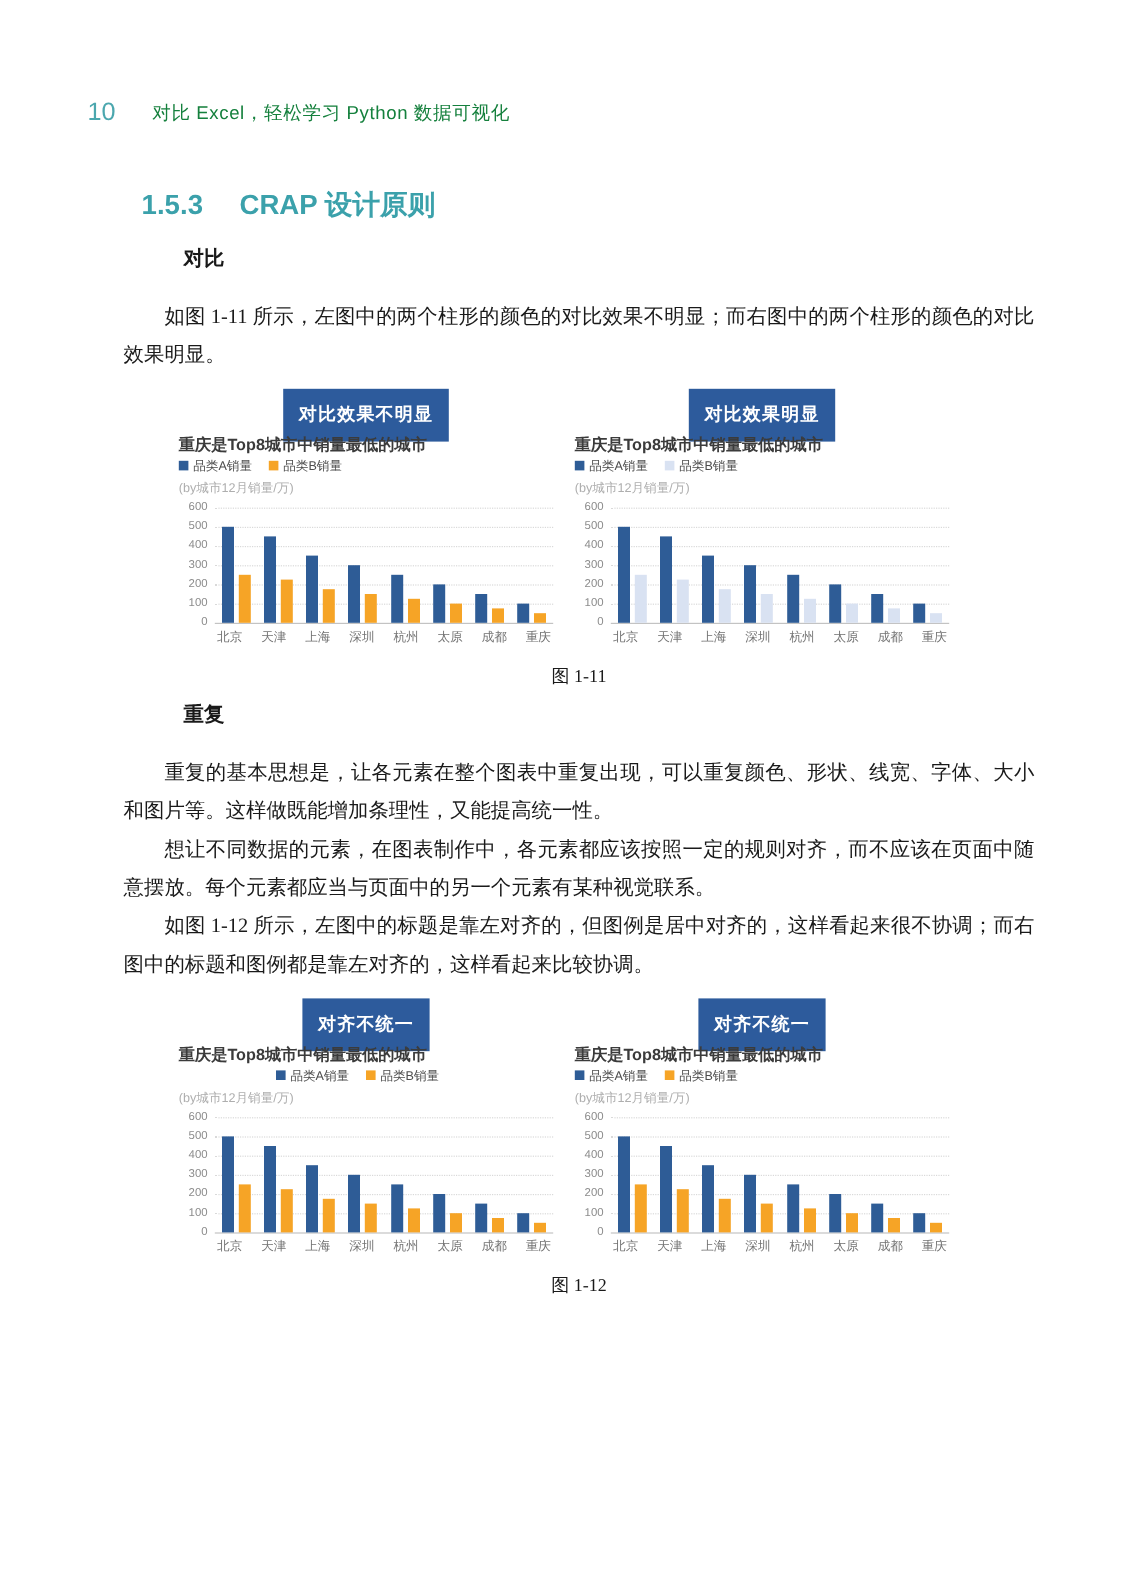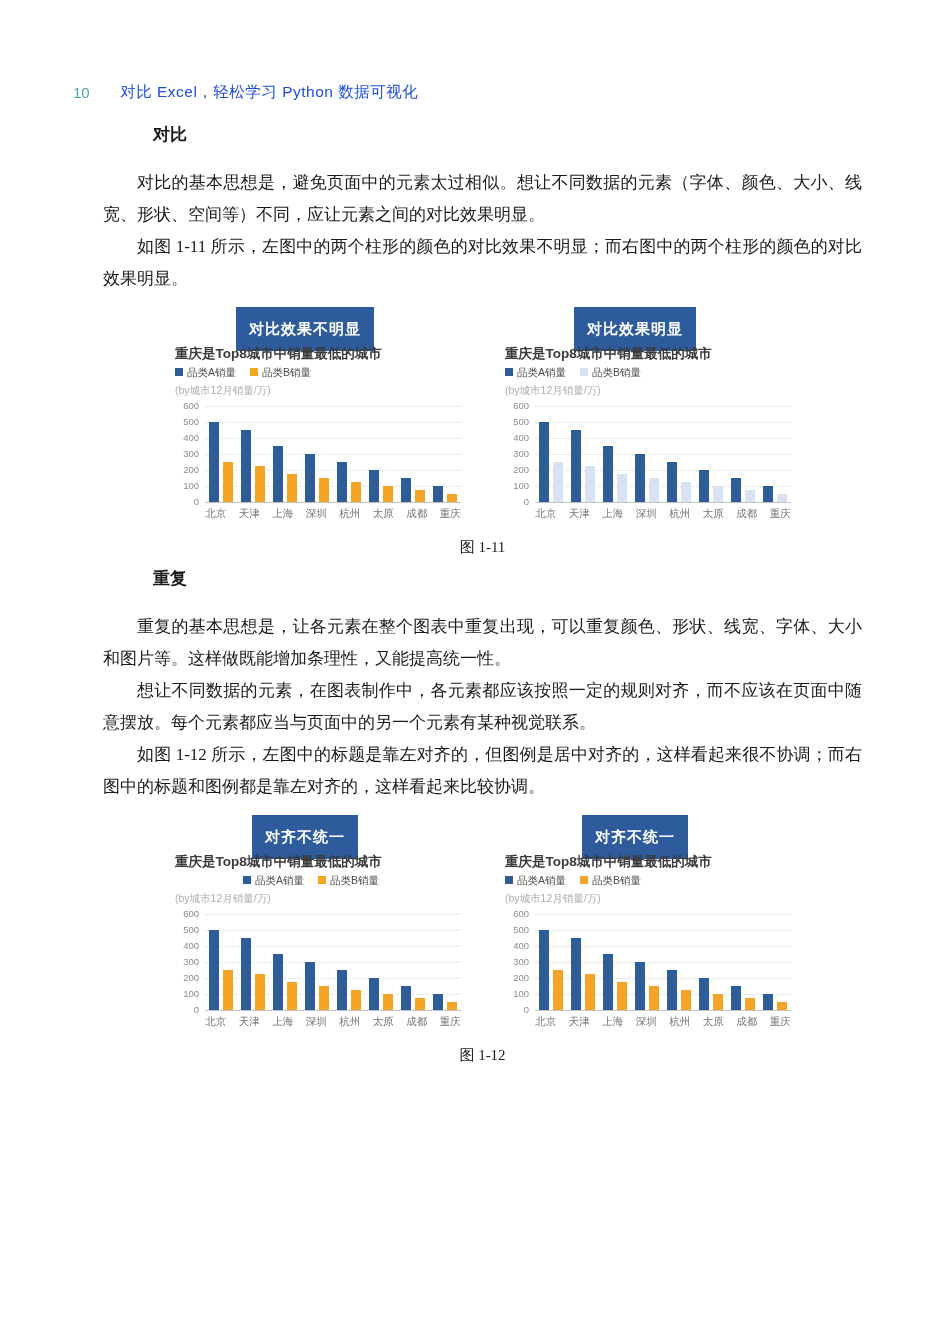--- a/index.html
+++ b/index.html
@@ -4,22 +4,22 @@
 <style>
   html,body { margin:0; padding:0; }
   body {
     width:948px; height:1320px; background:#ffffff; overflow:hidden;
     font-family:"Liberation Serif","DejaVu Serif",serif; color:#1a1a1a;
   }
   .page { position:relative; width:948px; height:1320px; }
 
   
   .page-header { padding:82px 0 0 73px; font-family:"Liberation Sans","DejaVu Sans",sans-serif; }
-  .page-num { color:#4ba7ae; font-size:15px; vertical-align:middle; }
-  .book-title { color:#1d4ed8; font-size:15.5px; margin-left:26px; vertical-align:middle; letter-spacing:0.5px; }
+  .page-num { color:#4ba7ae; font-size:21px; vertical-align:middle; }
+  .book-title { color:#15803d; font-size:15.5px; margin-left:26px; vertical-align:middle; letter-spacing:0.5px; }
 
   .content { margin:0 86px 0 103px; }
 
   .section-heading {
     margin:50px 0 0 15px; font-family:"Liberation Sans","DejaVu Sans",sans-serif;
     font-weight:bold; font-size:23px; color:#3ba1ab; line-height:28px;
   }
   .sec-num { margin-right:24px; }
 
   .body-p { margin:0; font-size:17px; line-height:32px; text-align:justify; }
@@ -30,21 +30,21 @@
   
   .figure { margin:10px 0 0 0; }
   .fig-charts { display:flex; gap:18px; padding-left:46px; }
   .chart-col { width:312px; }
   .badge-row { text-align:center; height:26px; }
   .badge {
     display:inline-block; background:#2d5b9c; color:#ffffff;
     font-family:"Liberation Sans","DejaVu Sans",sans-serif; font-weight:bold;
     font-size:15px; line-height:18px; padding:13px 13px; letter-spacing:1px;
   }
-  .chart { margin-top:12px;margin-left:26px; }
+  .chart { margin-top:12px; }
   .chart-title { font-family:"Liberation Sans","DejaVu Sans",sans-serif; font-weight:bold; font-size:13.5px; color:#3b3b3b; line-height:17px; }
   .chart-legend { margin-top:4px; font-family:"Liberation Sans","DejaVu Sans",sans-serif; font-size:10.5px; color:#4d4d4d; line-height:13px; }
   .legend-item { margin-right:14px; white-space:nowrap; }
   .legend-swatch { display:inline-block; width:8px; height:8px; margin-right:4px; }
   .chart-subtitle { margin-top:4px; font-family:"Liberation Sans","DejaVu Sans",sans-serif; font-size:10.5px; color:#aeaeae; line-height:14px; }
 
   .plot-area { position:relative; height:96px; margin-left:30px; margin-top:9px; }
   .gridline { position:absolute; left:0; right:0; height:0; border-top:1px dotted #d9d9d9; }
   .gridline.baseline { border-top:1px solid #c3c3c3; }
   .ytick {
@@ -64,24 +64,27 @@
 
 <div class="page">
 
   <header class="page-header">
     <span class="page-num">10</span>
     <span class="book-title">对比 Excel，轻松学习 Python 数据可视化</span>
   </header>
 
   <div class="content">
 
+    <h2 class="section-heading">
+      <span class="sec-num">1.5.3</span>
+      <span class="sec-title">CRAP 设计原则</span>
+    </h2>
 
 
     <p class="sub-head">对比</p>
-    <p class="body-p indent">对比的基本思想是，避免页面中的元素太过相似。想让不同数据的元素（字体、颜色、大小、线宽、形状、空间等）不同，应让元素之间的对比效果明显。</p>
     <p class="body-p indent">如图 1-11 所示，左图中的两个柱形的颜色的对比效果不明显；而右图中的两个柱形的颜色的对比效果明显。</p>
 
     <figure class="figure" style="margin:12px 0 0 0;">
       <div class="fig-charts">
         <div class="chart-col">
           <div class="badge-row">
             <span class="badge">对比效果不明显</span>
           </div>
           <div class="chart">
               <div class="chart-title">重庆是Top8城市中销量最低的城市</div>

